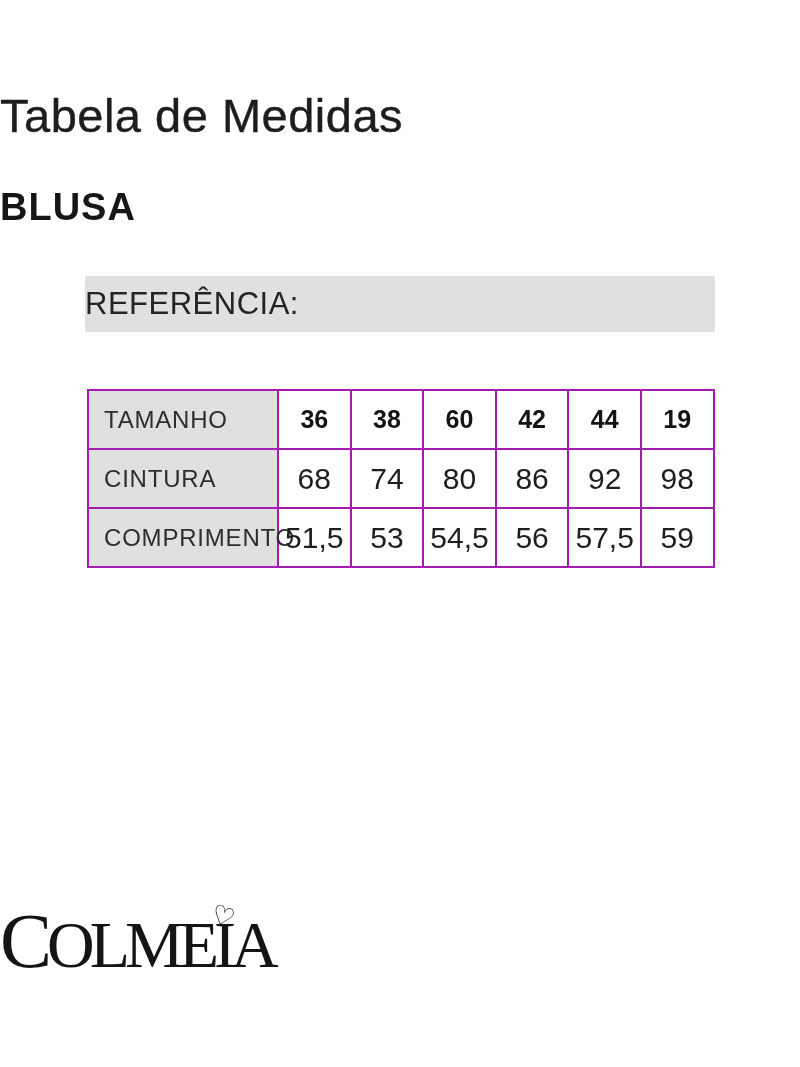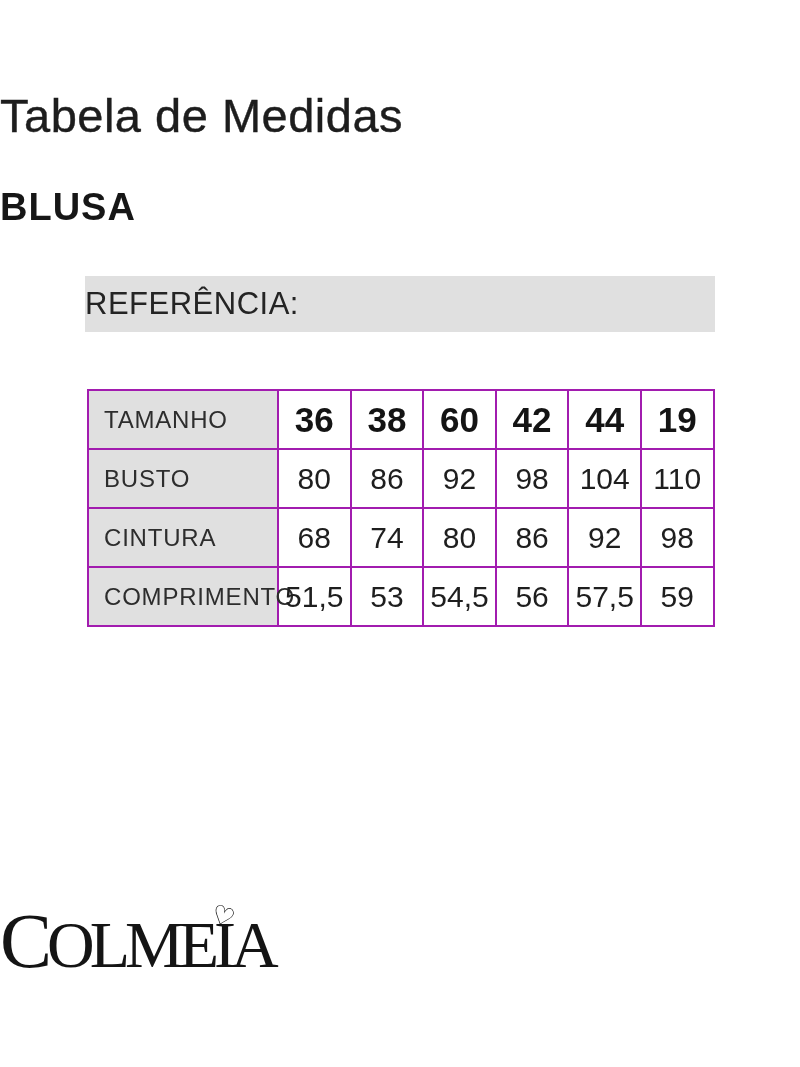--- a/index.html
+++ b/index.html
@@ -69,21 +69,21 @@
   .size-table .row-label {
     background: #e0e0e0;
     text-align: left;
     padding-left: 15px;
     font-size: 24px;
     font-weight: 400;
     letter-spacing: 0.8px;
     color: #2d2d2d;
   }
   .size-table .size-cell {
-    font-size: 35px;
+    font-size: 25px;
     font-weight: 700;
     color: #141414;
   }
   .size-table .value-cell {
     font-size: 30px;
     font-weight: 400;
     color: #1e1e1e;
   }
   .brand-logo {
     position: absolute;
@@ -137,29 +137,20 @@
     <tr>
       <td class="row-label">TAMANHO</td>
       <td class="size-cell">36</td>
       <td class="size-cell">38</td>
       <td class="size-cell">60</td>
       <td class="size-cell">42</td>
       <td class="size-cell">44</td>
       <td class="size-cell">19</td>
     </tr>
     <tr>
-      <td class="row-label">BUSTO</td>
-      <td class="value-cell">80</td>
-      <td class="value-cell">86</td>
-      <td class="value-cell">92</td>
-      <td class="value-cell">98</td>
-      <td class="value-cell">104</td>
-      <td class="value-cell">110</td>
-    </tr>
-    <tr>
       <td class="row-label">CINTURA</td>
       <td class="value-cell">68</td>
       <td class="value-cell">74</td>
       <td class="value-cell">80</td>
       <td class="value-cell">86</td>
       <td class="value-cell">92</td>
       <td class="value-cell">98</td>
     </tr>
     <tr>
       <td class="row-label">COMPRIMENTO</td>

